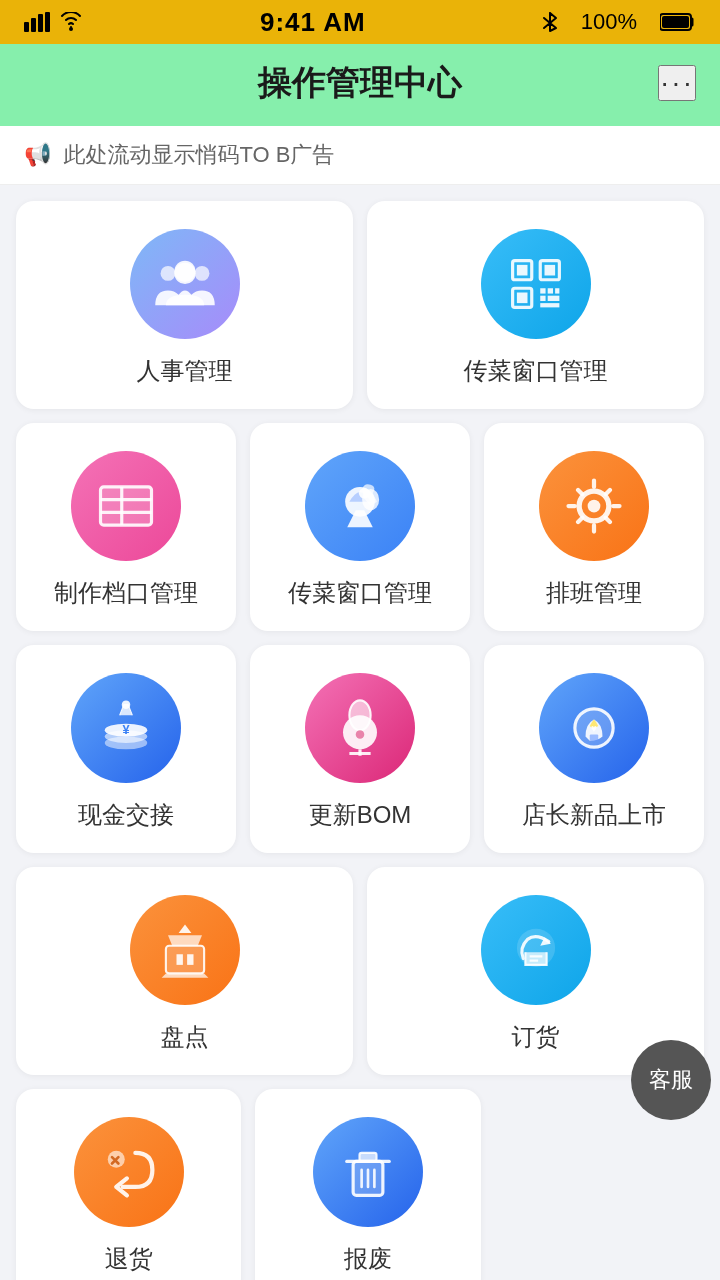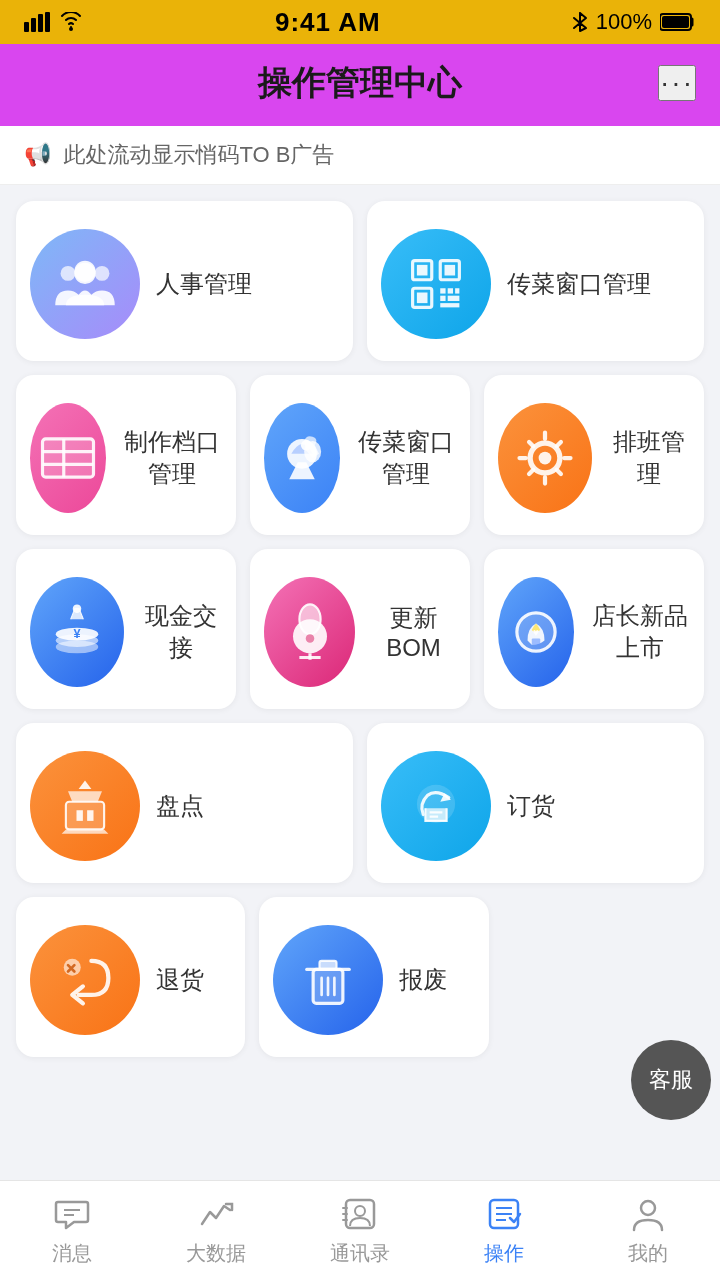--- a/index.html
+++ b/index.html
@@ -19,25 +19,25 @@
       height: 44px;
       display: flex;
       align-items: center;
       justify-content: space-between;
       padding: 0 24px;
       font-size: 24px;
       font-weight: 600;
     }
     .status-left { display: flex; align-items: center; gap: 6px; }
     .status-time { font-size: 26px; font-weight: 600; letter-spacing: 1px; }
-    .status-right { display: flex; align-items: center; gap: 8px; font-size: 22px; }
+    .status-right { display: flex; align-items: center; gap: 23px; font-size: 22px; }
 
     
     .header {
-      background: #d946ef;
+      background: #86efac;
       padding: 16px 24px 20px;
       display: flex;
       align-items: center;
       justify-content: center;
       position: relative;
     }
     .header-title {
       font-size: 34px;
       font-weight: 600;
       color: #1a1a1a;
@@ -71,23 +71,23 @@
       gap: 14px;
     }
     .grid-row {
       display: flex;
       gap: 14px;
     }
     .grid-item {
       flex: 1;
       background: #fff;
       border-radius: 18px;
-      padding: 28px 14px 22px;
-      display: flex;
-      flex-direction: row;
+      padding: 28px 8px 22px;
+      display: flex;
+      flex-direction: column;
       align-items: center;
       gap: 16px;
       cursor: pointer;
       box-shadow: 0 1px 6px rgba(0,0,0,0.06);
     }
 
     .icon-circle {
       width: 110px;
       height: 110px;
       border-radius: 50%;

